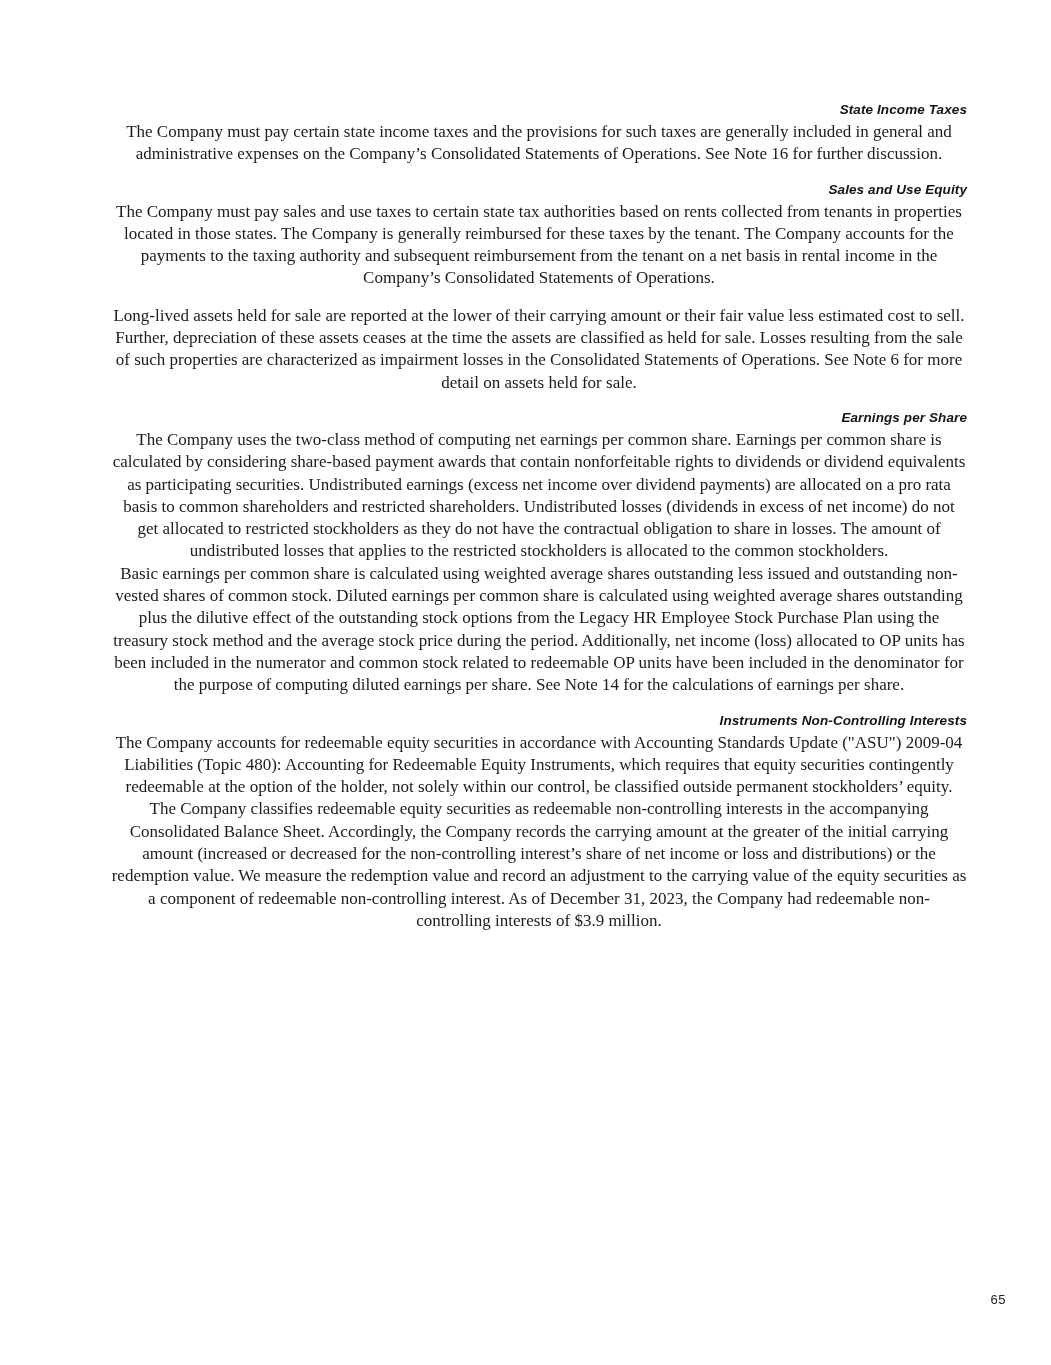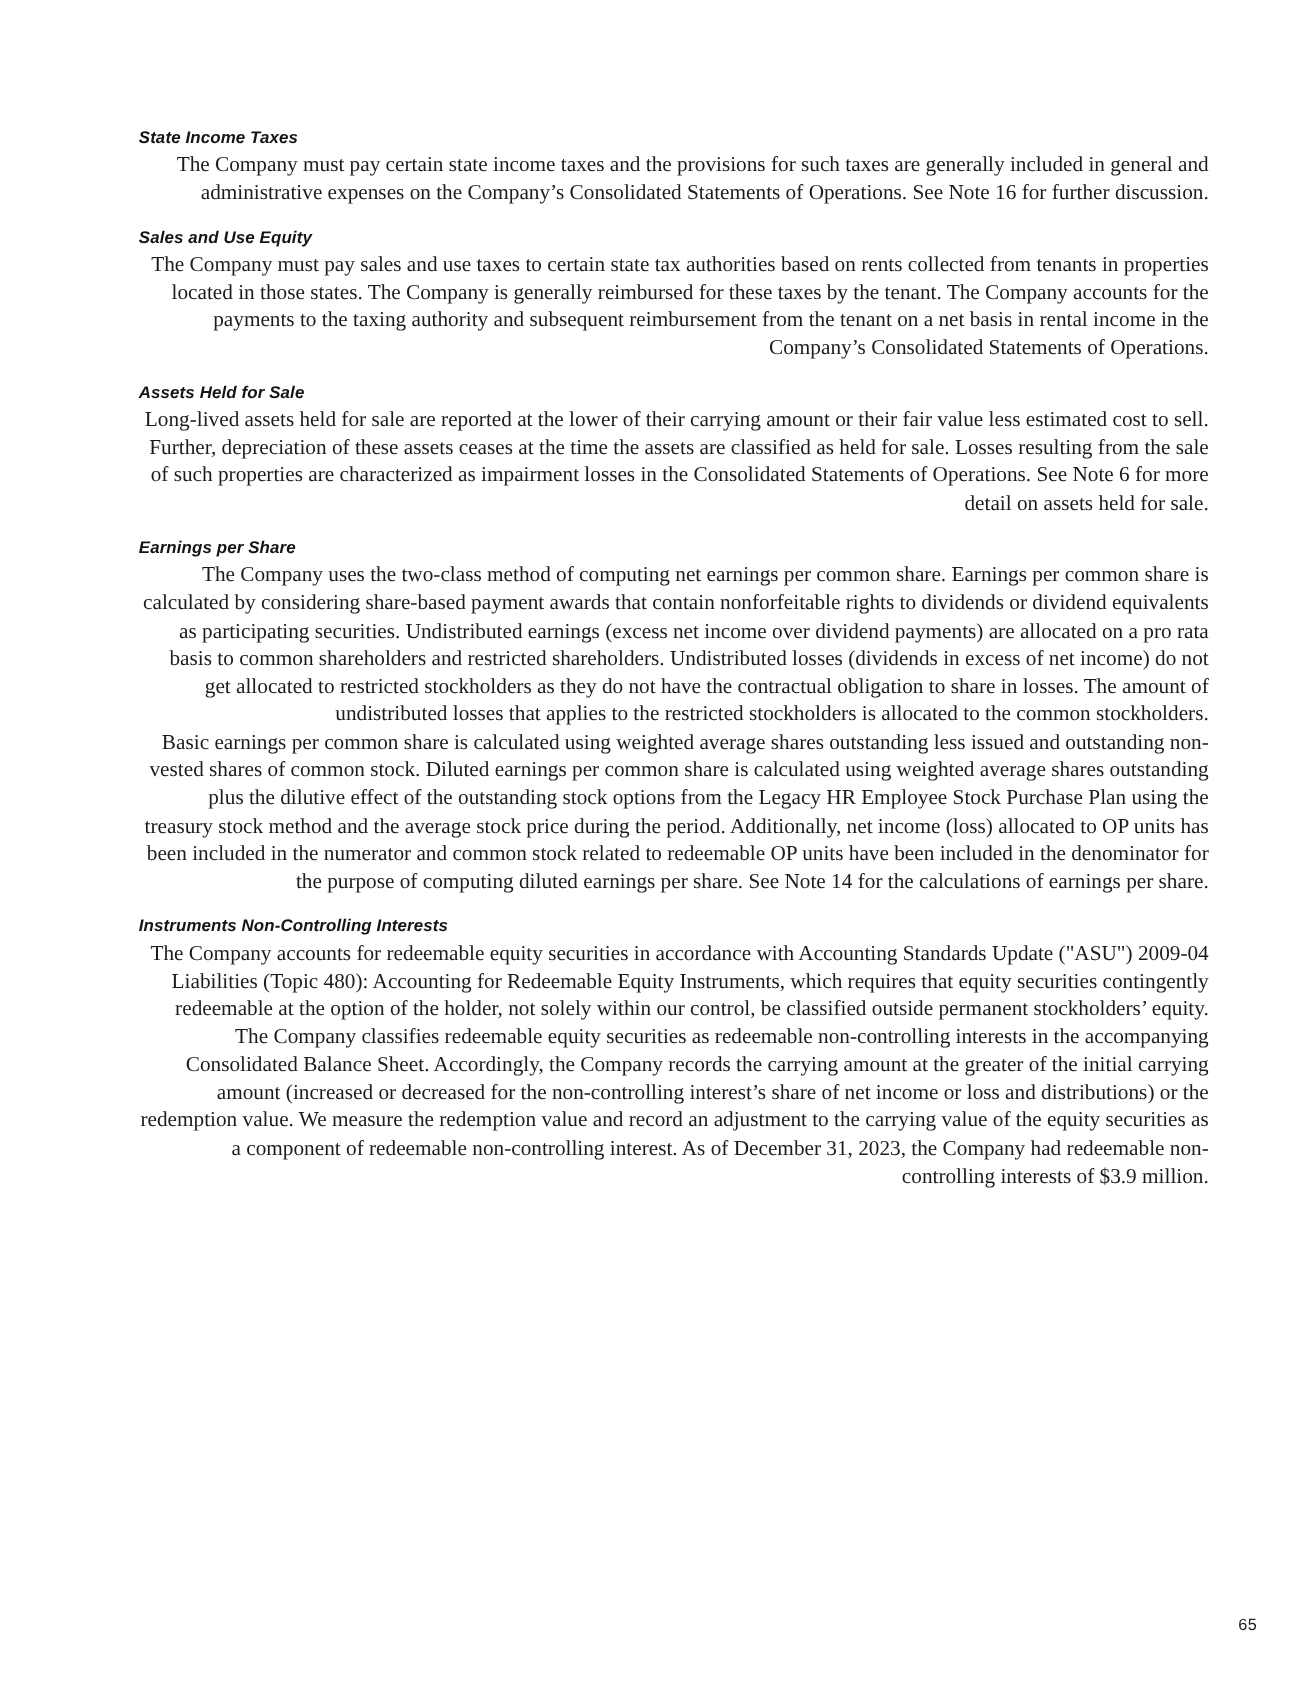--- a/index.html
+++ b/index.html
@@ -27,26 +27,27 @@
   }
   .hd {
     margin: 0 0 3px 0;
     font-family: "Liberation Sans", sans-serif;
     font-style: italic;
     font-weight: bold;
     font-size: 13.5px;
     line-height: 17px;
     letter-spacing: 0.1px;
     color: #141414;
+    text-align: right;
   }
   .para {
     margin: 0;
     font-size: 17px;
     line-height: 22.3px;
-    text-align: right;
+    text-align: center;
     color: #1b1b1b;
   }
   .para + .para {
   }
   .page-number {
     position: absolute;
     right: 45px;
     bottom: 58px;
     font-family: "Liberation Sans", sans-serif;
     font-size: 13px;
@@ -64,21 +65,20 @@
       <h3 class="hd">State Income Taxes</h3>
       <p class="para">The Company must pay certain state income taxes and the provisions for such taxes are generally included in general and administrative expenses on the Company’s Consolidated Statements of Operations. See Note 16 for further discussion.</p>
     </section>
 
     <section class="sec">
       <h3 class="hd">Sales and Use Equity</h3>
       <p class="para">The Company must pay sales and use taxes to certain state tax authorities based on rents collected from tenants in properties located in those states. The Company is generally reimbursed for these taxes by the tenant. The Company accounts for the payments to the taxing authority and subsequent reimbursement from the tenant on a net basis in rental income in the Company’s Consolidated Statements of Operations.</p>
     </section>
 
     <section class="sec">
-      <h3 class="hd">Assets Held for Sale</h3>
       <p class="para">Long-lived assets held for sale are reported at the lower of their carrying amount or their fair value less estimated cost to sell. Further, depreciation of these assets ceases at the time the assets are classified as held for sale. Losses resulting from the sale of such properties are characterized as impairment losses in the Consolidated Statements of Operations. See Note 6 for more detail on assets held for sale.</p>
     </section>
 
     <section class="sec">
       <h3 class="hd">Earnings per Share</h3>
       <p class="para">The Company uses the two-class method of computing net earnings per common share. Earnings per common share is calculated by considering share-based payment awards that contain nonforfeitable rights to dividends or dividend equivalents as participating securities. Undistributed earnings (excess net income over dividend payments) are allocated on a pro rata basis to common shareholders and restricted shareholders. Undistributed losses (dividends in excess of net income) do not get allocated to restricted stockholders as they do not have the contractual obligation to share in losses. The amount of undistributed losses that applies to the restricted stockholders is allocated to the common stockholders.</p>
       <p class="para">Basic earnings per common share is calculated using weighted average shares outstanding less issued and outstanding non-vested shares of common stock. Diluted earnings per common share is calculated using weighted average shares outstanding plus the dilutive effect of the outstanding stock options from the Legacy HR Employee Stock Purchase Plan using the treasury stock method and the average stock price during the period. Additionally, net income (loss) allocated to OP units has been included in the numerator and common stock related to redeemable OP units have been included in the denominator for the purpose of computing diluted earnings per share. See Note 14 for the calculations of earnings per share.</p>
     </section>
 
     <section class="sec">

